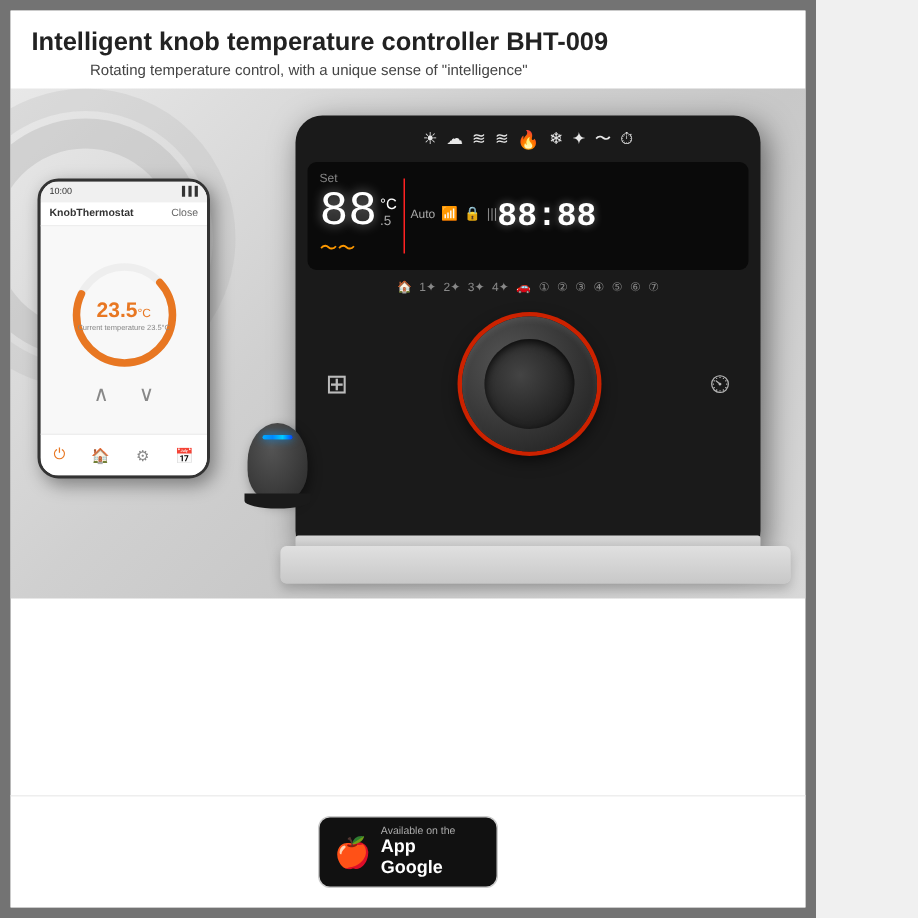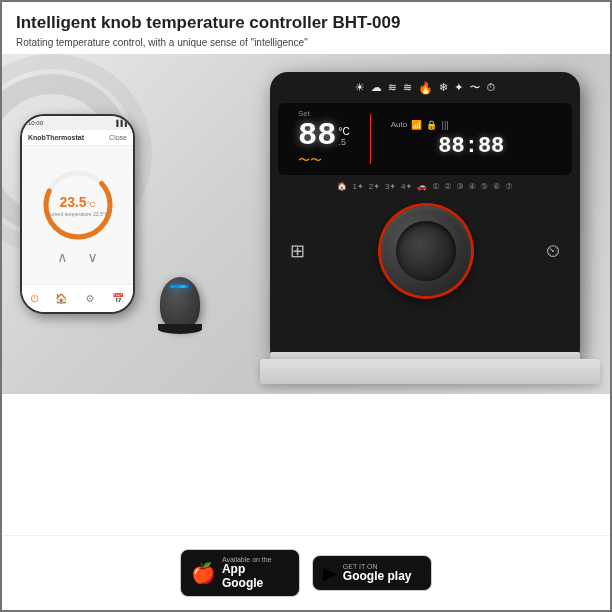--- a/index.html
+++ b/index.html
@@ -6,24 +6,24 @@
     body {
       width: 612px;
       height: 612px;
       overflow: hidden;
       font-family: Arial, sans-serif;
       background: #f0f0f0;
       position: relative;
     }
 
     .page-wrapper {
-      width: 612px;
+      width: 544px;
       height: 612px;
       background: #ffffff;
-      border: 2px solid #737373;
+      border: 7px solid #737373;
       position: relative;
       overflow: hidden;
     }
 
     
     .header-section {
       padding: 10px 14px 4px 14px;
       background: #fff;
     }
 
@@ -32,20 +32,21 @@
       font-weight: bold;
       color: #222;
       line-height: 1.3;
     }
 
     .subtitle {
       font-size: 10px;
       color: #444;
       margin-top: 2px;
       line-height: 1.4;
+      margin-left: 39px;
     }
 
     
     .product-area {
       width: 100%;
       height: 340px;
       background: linear-gradient(135deg, #e8e8e8 0%, #d0d0d0 40%, #c8c8c8 60%, #d8d8d8 100%);
       position: relative;
       overflow: hidden;
     }
@@ -103,41 +104,40 @@
       color: #ff4444;
       font-size: 12px;
     }
 
     
     .display-area {
       display: flex;
       margin: 4px 8px;
       background: #0a0a0a;
       border-radius: 6px;
-      padding: 6px 20px;
-      gap: 20px;
-      align-items: center;
-      text-align: center;
+      padding: 6px 8px;
+      gap: 4px;
+      align-items: center;
     }
 
     .left-display {
       display: flex;
       flex-direction: column;
       align-items: flex-start;
     }
 
     .set-label {
       color: #888;
       font-size: 8px;
       margin-bottom: 2px;
     }
 
     .temp-digits {
       font-size: 32px;
-      font-weight: bold;
+      font-weight: normal;
       color: #fff;
       font-family: 'Courier New', monospace;
       line-height: 1;
       text-shadow: 0 0 8px rgba(255,255,255,0.5);
     }
 
     .temp-unit {
       color: #fff;
       font-size: 10px;
       align-self: flex-start;
@@ -146,21 +146,21 @@
 
     .divider-v {
       width: 1px;
       height: 50px;
       background: #ff2222;
     }
 
     .right-display {
       flex: 1;
       display: flex;
-      flex-direction: column;
+      flex-direction: row;
     }
 
     .auto-row {
       display: flex;
       align-items: center;
       gap: 4px;
       margin-bottom: 4px;
     }
 
     .auto-label {
@@ -263,21 +263,21 @@
     }
 
     
     .phone-container {
       position: absolute;
       left: 18px;
       bottom: 80px;
       width: 115px;
       height: 200px;
       background: #1a1a1a;
-      border-radius: 24px;
+      border-radius: 14px;
       box-shadow: 3px 4px 12px rgba(0,0,0,0.4);
       overflow: hidden;
       border: 2px solid #333;
     }
 
     .phone-screen {
       width: 100%;
       height: 100%;
       background: #f5f5f5;
       display: flex;
@@ -618,22 +618,15 @@
   <div class="store-section">
 
     <div class="store-badge">
       <span class="store-icon" style="color:#fff;">🍎</span>
       <div class="store-text-block">
         <span class="store-available">Available on the</span>
         <span class="store-name">App Google</span>
       </div>
     </div>
 
-    <div class="store-badge">
-      <span class="store-icon" style="font-size:18px;">▶</span>
-      <div class="store-text-block">
-        <span class="store-available">GET IT ON</span>
-        <span class="store-name">Google play</span>
-      </div>
-    </div>
   </div>
 
 </div>
 
 </body></html>

